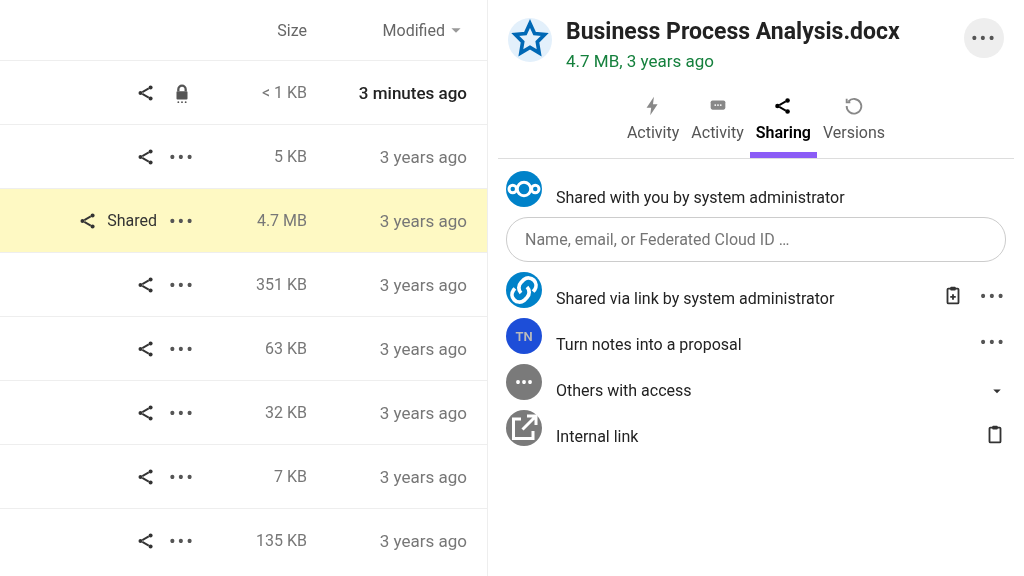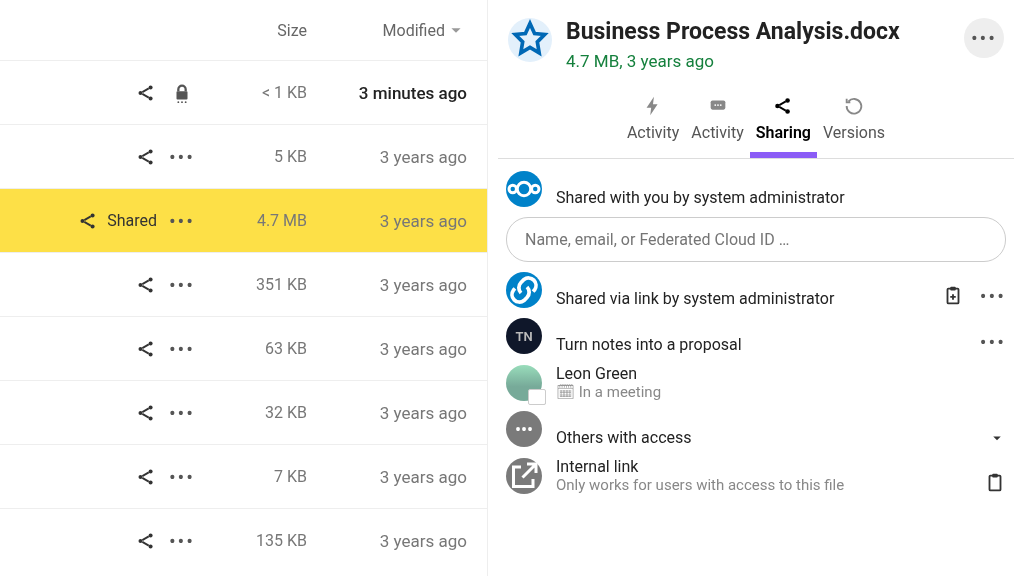--- a/index.html
+++ b/index.html
@@ -3,21 +3,21 @@
 <meta charset="utf-8">
 <style>
 *{box-sizing:border-box;margin:0;padding:0;font-family:-apple-system,BlinkMacSystemFont,"Segoe UI",Roboto,Arial,sans-serif}
 body{width:1024px;height:576px;overflow:hidden;display:flex;background:#fff;color:#222}
 .left{width:488px;border-right:1px solid #eee}
 .right{flex:1;display:flex;flex-direction:column;overflow:hidden}
 .thead{display:flex;align-items:center;height:60px;padding:0 20px 0 0;font-size:16px;color:#666}
 .thead .size{width:100px;text-align:right}
 .thead .mod{width:160px;text-align:right;display:flex;align-items:center;justify-content:flex-end;}
 .row{display:flex;align-items:center;height:64px;border-top:1px solid #eee;padding:0 20px 0 0}
-.row.sel{background:#fde047}
+.row.sel{background:#fef9c3}
 .row .share{width:120px;display:flex;align-items:center;justify-content:flex-end;gap:8px;color:#333}
 .row .menu{width:50px;display:flex;align-items:center;justify-content:center;color:#666}
 .row .size{width:100px;text-align:right;color:#777;font-size:16px}
 .row .mod{width:160px;text-align:right;color:#777;font-size:17px}
 .row .mod.bold{color:#222;font-weight:500}
 .ico{display:inline-flex;width:22px;height:22px;align-items:center;justify-content:center}
 svg{width:100%;height:100%}
 .topbar{display:flex;align-items:flex-start;gap:14px;padding:18px 20px 10px 20px}
 .star{width:44px;height:44px;border-radius:50%;background:#e3f0fb;display:flex;align-items:center;justify-content:center;flex:none}
 .titleblock{flex:1}
@@ -27,21 +27,21 @@
 .tabs{display:flex;justify-content:center;border-bottom:1px solid #ddd;margin:6px 10px 0 10px}
 .tab{display:flex;flex-direction:column;align-items:center;gap:6px;padding:8px 6px 10px 6px;font-size:16px;color:#555;cursor:pointer;border-bottom:2px solid transparent}
 .tab.active{color:#000;font-weight:600;border-bottom:6px solid #8b5cf6}
 .tab .tico{width:22px;height:22px;color:#888}
 .tab.active .tico{color:#000}
 .body{padding:12px 18px;display:flex;flex-direction:column;gap:10px;overflow:auto}
 .line{display:flex;align-items:flex-end;gap:14px}
 .round{width:36px;height:36px;border-radius:50%;display:flex;align-items:center;justify-content:center;flex:none;color:#fff}
 .c-blue{background:#0082c9}
 .c-grey{background:#7a7a7a}
-.c-peach{background:#0f172a;color:#bbb;font-size:13px;font-weight:600}
+.c-peach{background:#1d4ed8;color:#bbb;font-size:13px;font-weight:600}
 .searchbox{flex:1;border:1px solid #ccc;border-radius:22px;padding:12px 18px;font-size:16px;color:#888}
 .linetxt{flex:1;font-size:16px}
 .linetxt .secondary{color:#888;font-size:15px}
 .end{display:flex;align-items:center;gap:16px;color:#333}
 .avatar{width:36px;height:36px;border-radius:50%;background:linear-gradient(#9db,#7a9 60%);position:relative;flex:none}
 .avatar::after{content:"";position:absolute;right:-4px;bottom:-4px;width:16px;height:14px;background:#fff;border:1px solid #ccc;border-radius:2px}
 .caldot{position:absolute;right:-4px;bottom:-4px;width:16px;height:14px;background:#fff;border:1px solid #ccc;border-radius:2px;font-size:8px;text-align:center;color:#333;line-height:10px}
 .caldot::before{content:"";position:absolute;top:-3px;left:2px;right:2px;height:3px;background:#d33;border-radius:1px 1px 0 0}
 .dots{color:#555;font-size:20px;letter-spacing:2px}
 .chev{width:18px;height:18px}
@@ -311,29 +311,20 @@
     </div>
 
     <div class="line">
       <div class="round c-peach">TN</div>
       <div class="linetxt">Turn notes into a proposal</div>
       <div class="end">
           <span class="dots">•••</span>
         </div>
     </div>
 
-    <div class="line">
-      <div class="avatar">
-          <div class="caldot">17</div>
-        </div>
-      <div class="linetxt">
-        <div>Leon Green</div>
-        <div class="secondary">🗓 In a meeting</div>
-      </div>
-    </div>
 
     <div class="line">
       <div class="round c-grey">
           <span style="font-size:18px">•••</span>
         </div>
       <div class="linetxt">Others with access</div>
       <div class="end">
           <span class="chev"><svg viewBox="0 0 24 24">
               <path fill="#333" d="M7 10l5 5 5-5z"></path>
             </svg></span>
@@ -341,21 +332,20 @@
     </div>
 
     <div class="line">
       <div class="round c-grey">
           <svg viewBox="0 0 24 24" width="18" height="18">
             <path fill="none" stroke="#fff" stroke-width="2" d="M14 4h6v6M20 4l-9 9M18 14v5H5V6h5"></path>
           </svg>
         </div>
       <div class="linetxt">
         <div>Internal link</div>
-        <div class="secondary">Only works for users with access to this file</div>
       </div>
       <div class="end">
           <span class="ico">
             <svg viewBox="0 0 24 24">
               <rect x="6" y="4" width="12" height="16" rx="1" fill="none" stroke="#333" stroke-width="2"></rect>
               <rect x="9" y="2" width="6" height="4" rx="1" fill="#333"></rect>
             </svg>
           </span>
         </div>
     </div>

